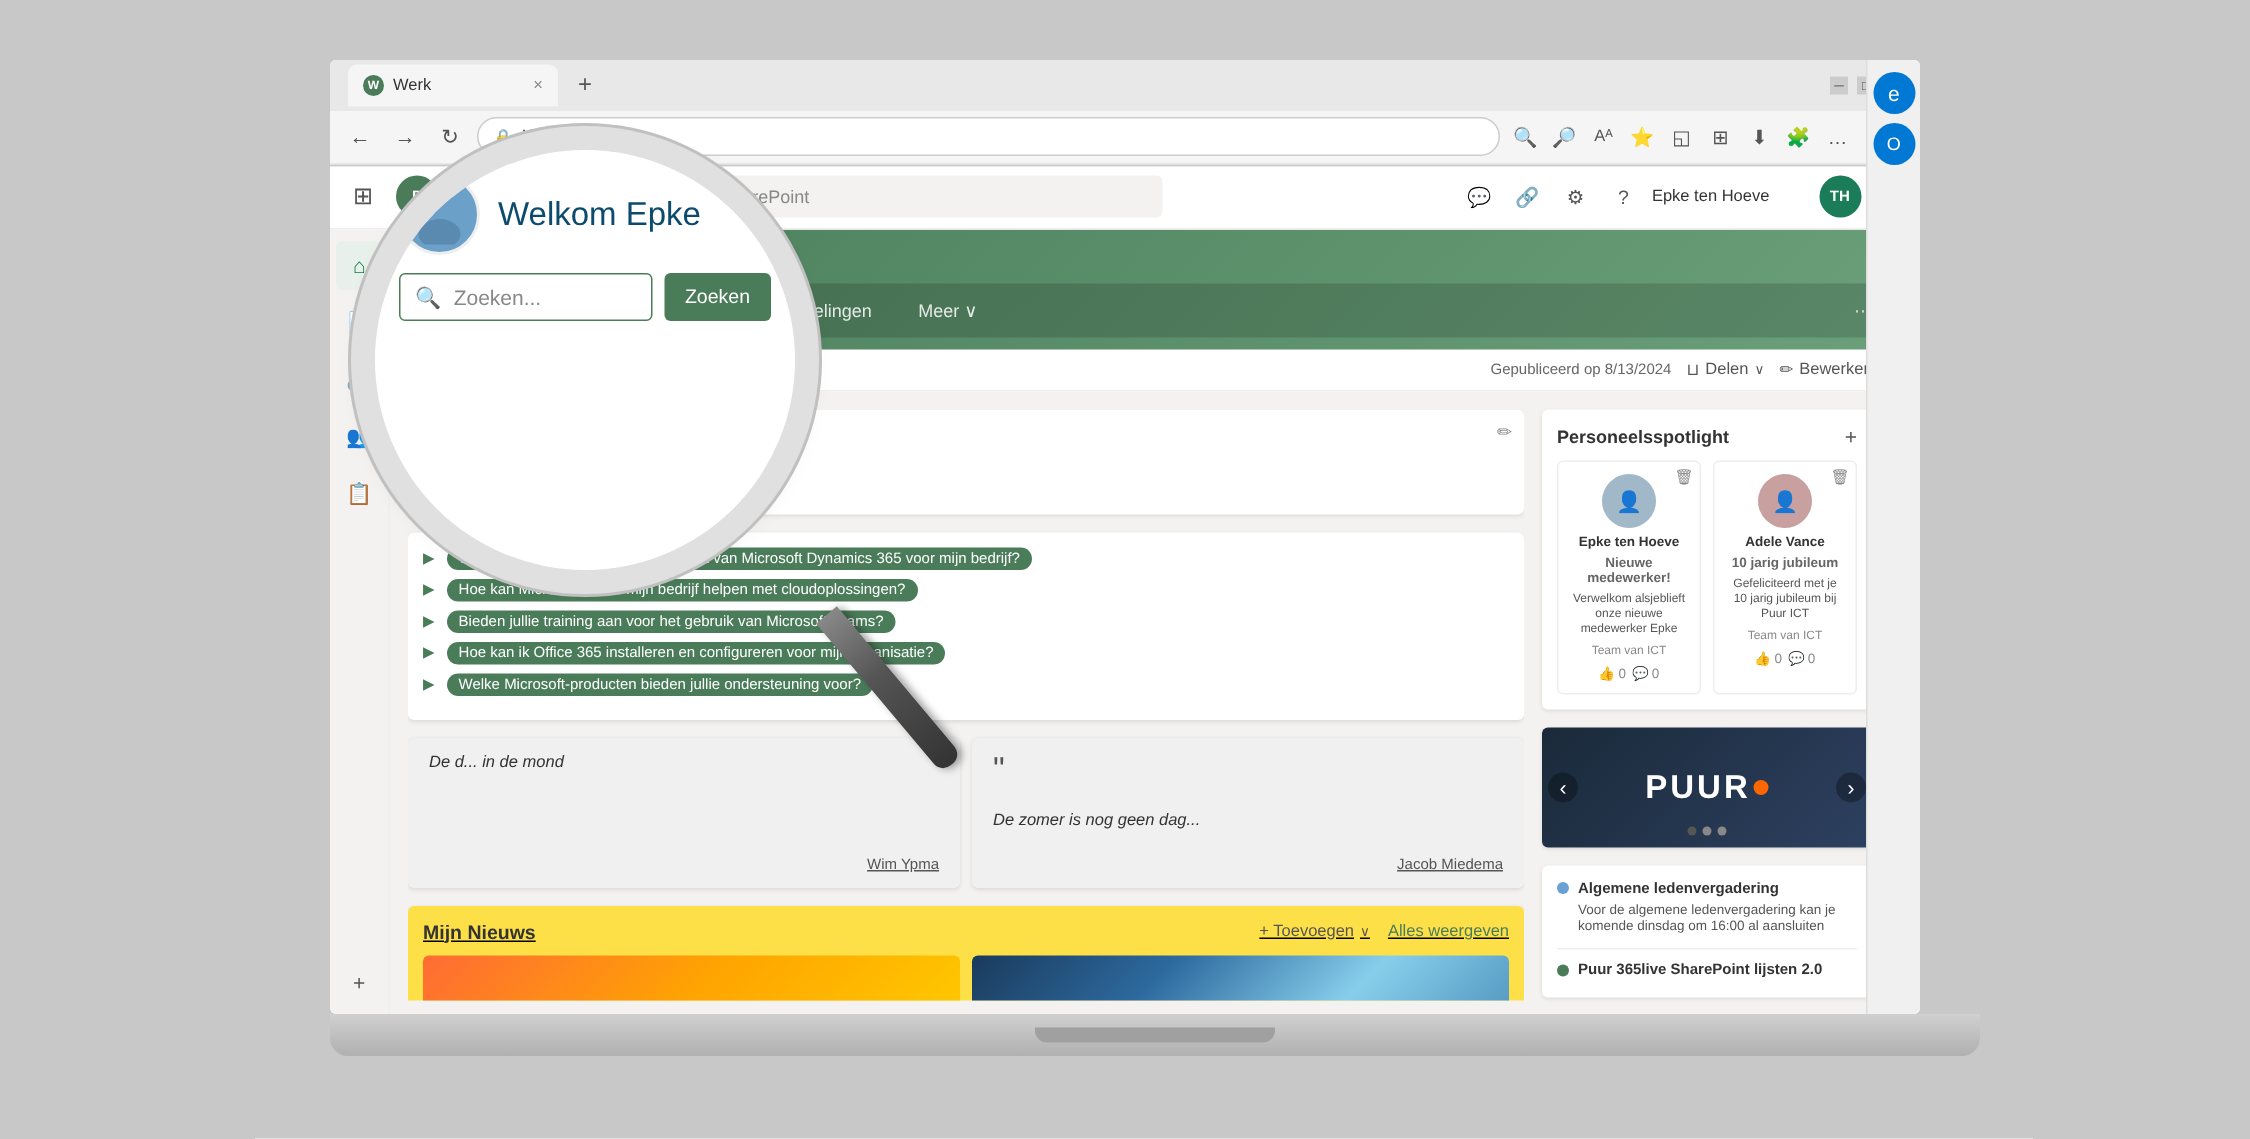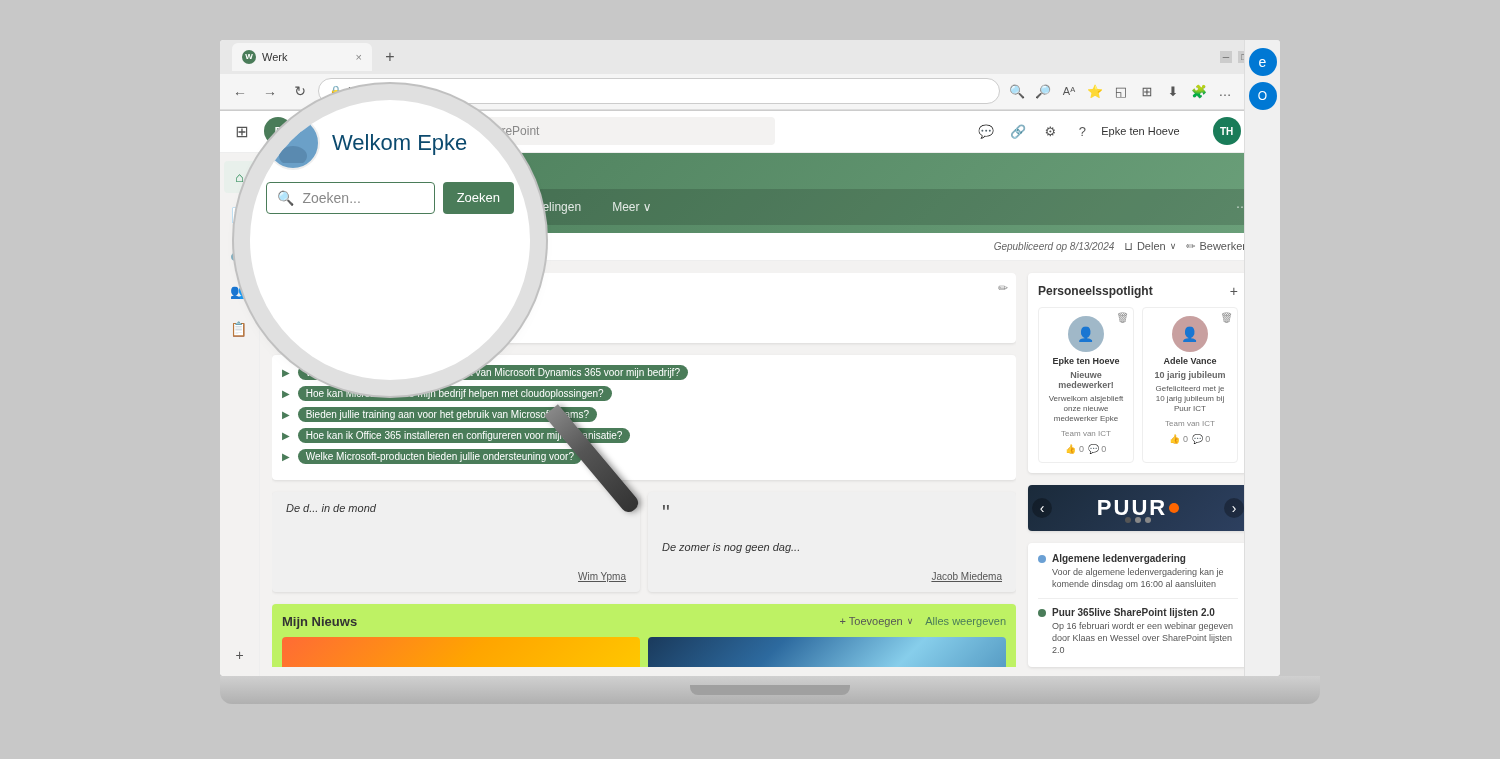--- a/index.html
+++ b/index.html
@@ -458,24 +458,25 @@
     }
 
     .quote-mark {
       font-size: 22px;
       color: #555;
       line-height: 1;
     }
 
     
     .news-section {
-      background: #bef264;
+      background: #fde047;
       border-radius: 4px;
       padding: 10px;
       box-shadow: 0 1px 3px rgba(0,0,0,0.1);
+      text-decoration: underline;
     }
 
     .news-header {
       display: flex;
       align-items: center;
       justify-content: space-between;
       margin-bottom: 8px;
     }
 
     .news-title {
@@ -1000,21 +1001,21 @@
               <span class="sp-nav-link active" style="color:white; font-size:12px; padding:4px 0; border-bottom:2px solid white;">Home</span>
               <span class="sp-nav-link" style="color:rgba(255,255,255,0.85); font-size:12px;">Nieuws</span>
               <span class="sp-nav-link" style="color:rgba(255,255,255,0.85); font-size:12px;">Documenten</span>
               <span class="sp-nav-link" style="color:rgba(255,255,255,0.85); font-size:12px;">Afdelingen</span>
               <span class="sp-nav-link" style="color:rgba(255,255,255,0.85); font-size:12px;">Meer ∨</span>
               <div style="margin-left:auto; color:rgba(255,255,255,0.7); font-size:12px; cursor:pointer;">⋯</div>
             </div>
           </div>
 
           <div class="sp-page-header">
-            <span style="font-size:10px; color:#666;font-style:italic;">Gepubliceerd op 8/13/2024</span>
+            <span style="font-size:10px; color:#666;">Gepubliceerd op 8/13/2024</span>
             <div class="sp-action-link">
               <span style="font-size:11px;">⊔</span>
               <span style="font-size:11px;">Delen</span>
               <span style="font-size:9px;">∨</span>
             </div>
             <div class="sp-action-link">
               <span style="font-size:11px;">✏</span>
               <span style="font-size:11px;">Bewerken</span>
             </div>
             <div style="font-size:12px; cursor:pointer; color:#555;">⤢</div>
@@ -1163,21 +1164,20 @@
                     <div class="announce-dot" style="background:#6ba0d4;"></div>
                     <span class="announce-title-text">Algemene ledenvergadering</span>
                   </div>
                   <div class="announce-desc">Voor de algemene ledenvergadering kan je komende dinsdag om 16:00 al aansluiten</div>
                 </div>
                 <div class="announce-item">
                   <div class="announce-header-row">
                     <div class="announce-dot" style="background:#4a7c59;"></div>
                     <span class="announce-title-text">Puur 365live SharePoint lijsten 2.0</span>
                   </div>
-                  <div class="announce-desc">Op 16 februari wordt er een webinar gegeven door Klaas en Wessel over SharePoint lijsten 2.0</div>
                 </div>
               </div>
 
               <div class="settings-corner">⚙</div>
 
             </div>
 
             <div class="sp-scrollbar">
               <div class="sp-scrollbar-thumb"></div>
             </div>

